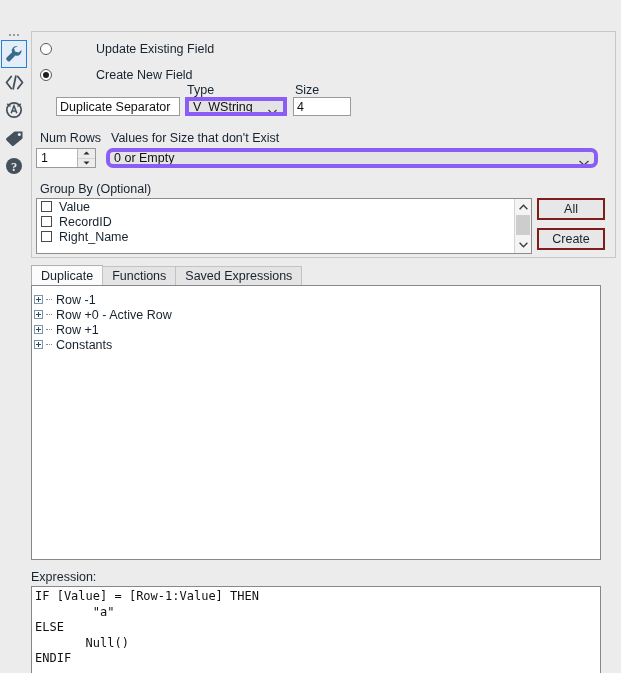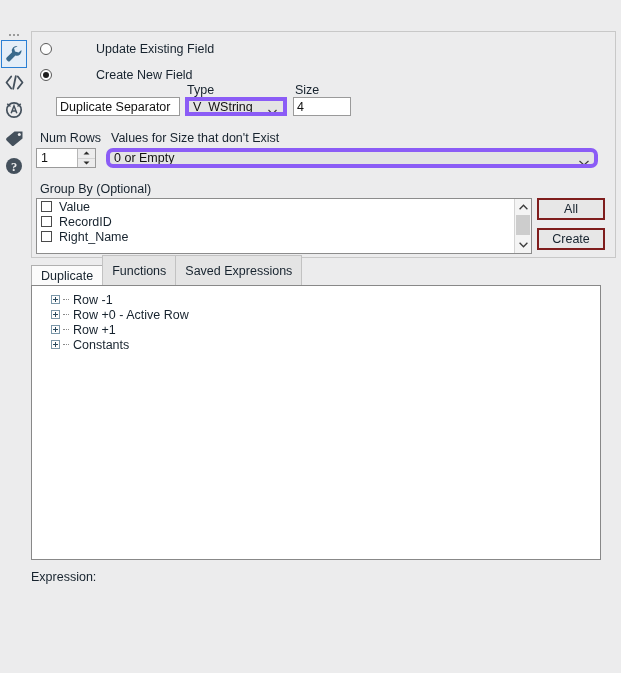--- a/index.html
+++ b/index.html
@@ -163,37 +163,37 @@
     background:#e7e7e7;
     border:2px solid #7f1d1d;
     display:flex; align-items:center; justify-content:center;
     font-size:12.5px; color:#17232e;
   }
 
   
   .tabstrip { position:absolute; left:31px; top:266px; height:19px; display:flex; align-items:flex-end; }
   .tab {
     box-sizing:border-box;
-    height:30px; padding:0 9px;
+    height:19px; padding:0 9px;
     display:flex; align-items:center;
     font-size:12.5px; color:#17232e;
     background:#e4e4e4; border:1px solid #c2c2c2; border-bottom:none;
     margin-right:-1px;
   }
   .tab.active { background:#fbfbfb; border-color:#b0b0b0; height:20px; }
 
   
   .treebox {
     position:absolute; left:31px; top:285px;
     width:570px; height:275px;
     box-sizing:border-box;
     background:#ffffff; border:1px solid #888888;
     overflow:hidden;
   }
-  .treerow { display:flex; align-items:center; height:15px; padding-left:19px; }
+  .treerow { display:flex; align-items:center; height:15px; padding-left:2px; }
   .plus {
     width:9px; height:9px; box-sizing:border-box;
     border:1px solid #7a96a8; background:#fdfdfd;
     position:relative; margin-right:3px; flex:none;
   }
   .plus::before, .plus::after {
     content:""; position:absolute; background:#2b4a5e;
   }
   .plus::before { left:1px; top:3px; width:5px; height:1px; }
   .plus::after { left:3px; top:1px; width:1px; height:5px; }
@@ -392,14 +392,21 @@
       <span>Row +1</span>
     </div>
     <div class="treerow">
       <span class="plus"></span>
       <span class="dots"></span>
       <span>Constants</span>
     </div>
   </div>
 
   <div class="expr-label">Expression:</div>
+  <div class="exprbox">
+    <pre>IF [Value] = [Row-1:Value] THEN
+        "a"
+ELSE
+       Null()
+ENDIF</pre>
+  </div>
 
 </div>
 
 </body></html>

